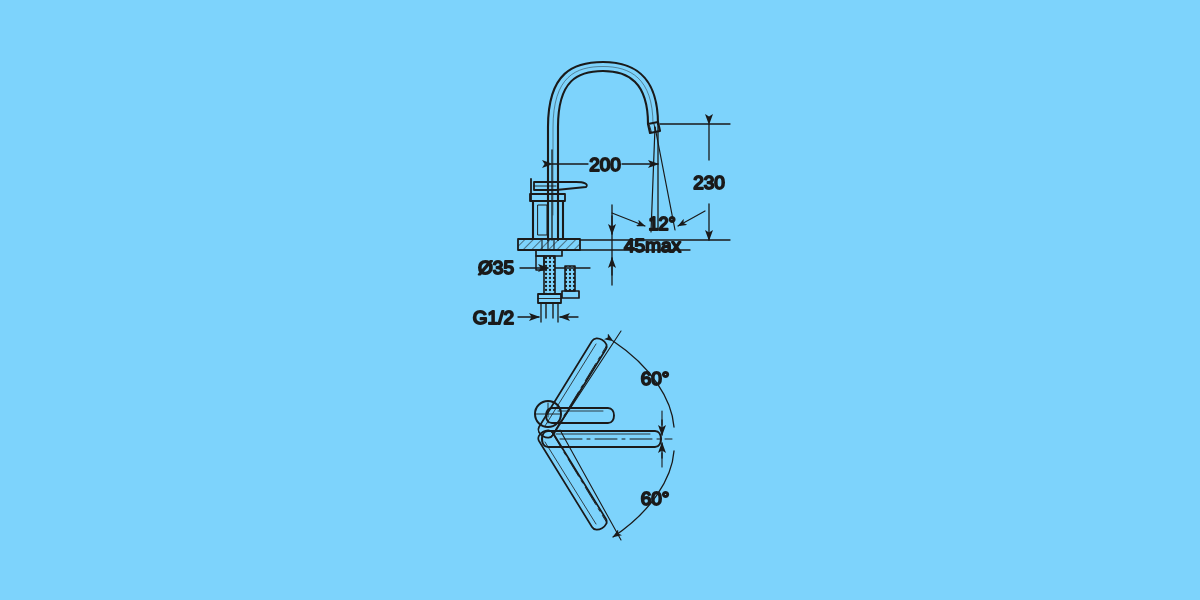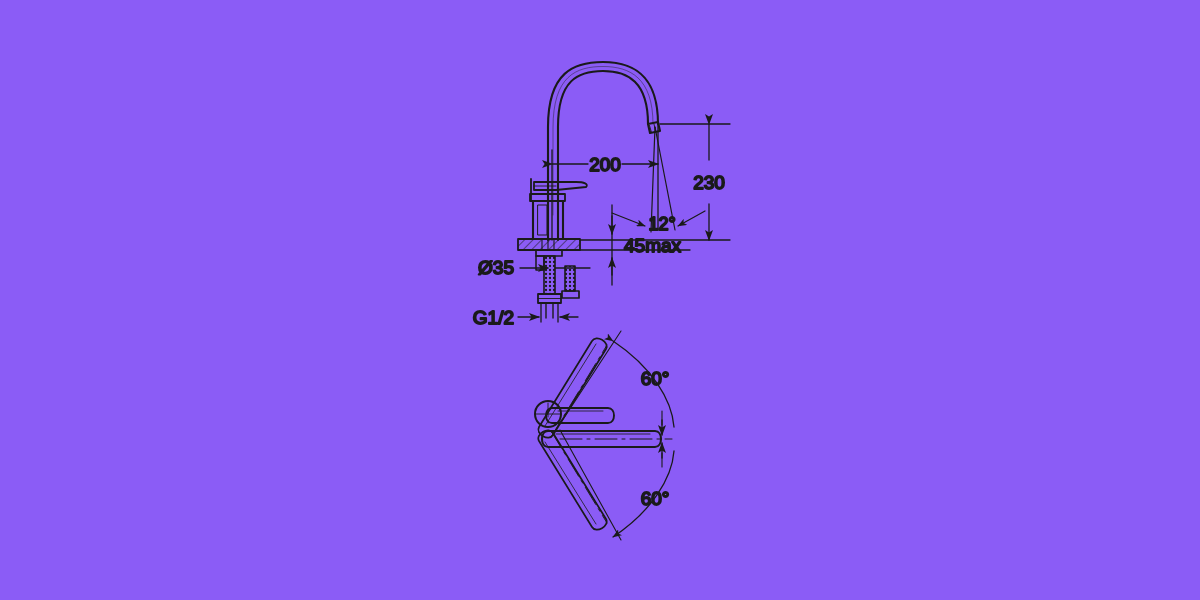--- a/index.html
+++ b/index.html
@@ -1,18 +1,18 @@
 <!DOCTYPE html>
 <html><head>
 <meta charset="utf-8">
 <style>
   html,body{margin:0;padding:0;background:#ffffff;}
   body{width:1200px;height:600px;overflow:hidden;
        font-family:"Liberation Sans",sans-serif;}
-  #stage{position:relative;width:1200px;height:600px;background:#8b5cf6;}
+  #stage{position:relative;width:1200px;height:600px;background:#7dd3fc;}
   svg{display:block;}
   .dimtext{font-family:"Liberation Sans",sans-serif;font-size:19px;fill:#1a1a1a;}
   .dimtext.small{font-size:18px;}
 </style>
 </head>
 <body>
 
 <div id="stage">
 <svg width="1200" height="600" viewBox="0 0 1200 600">
 

